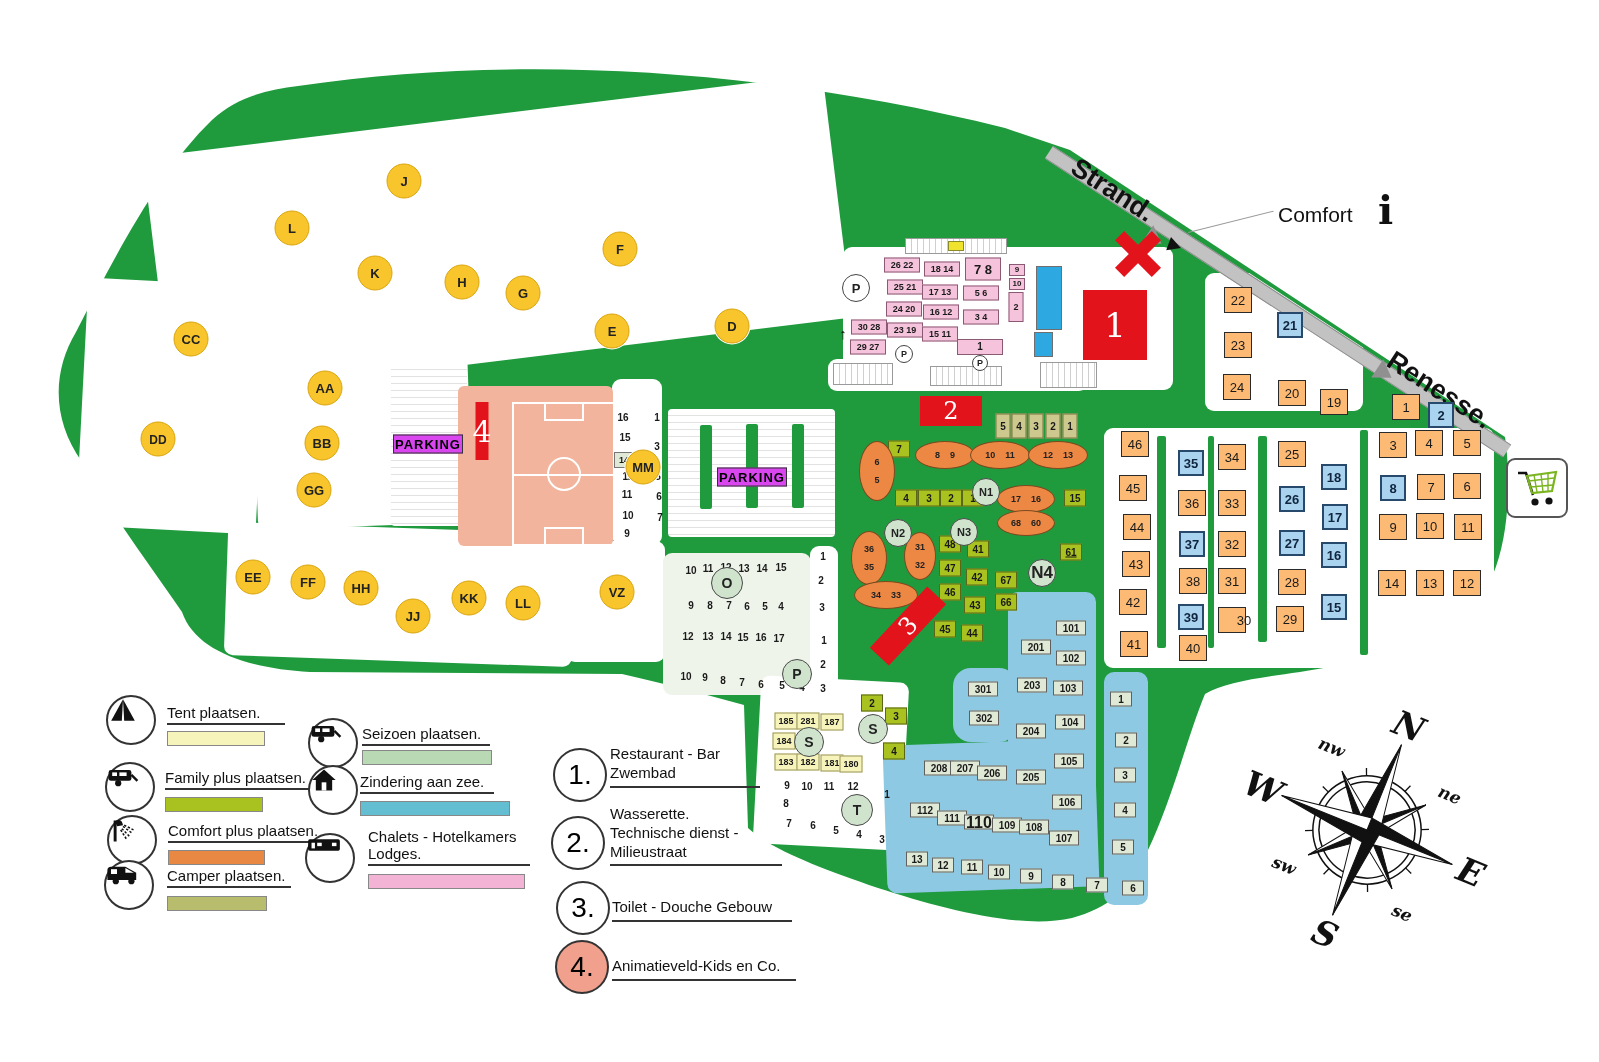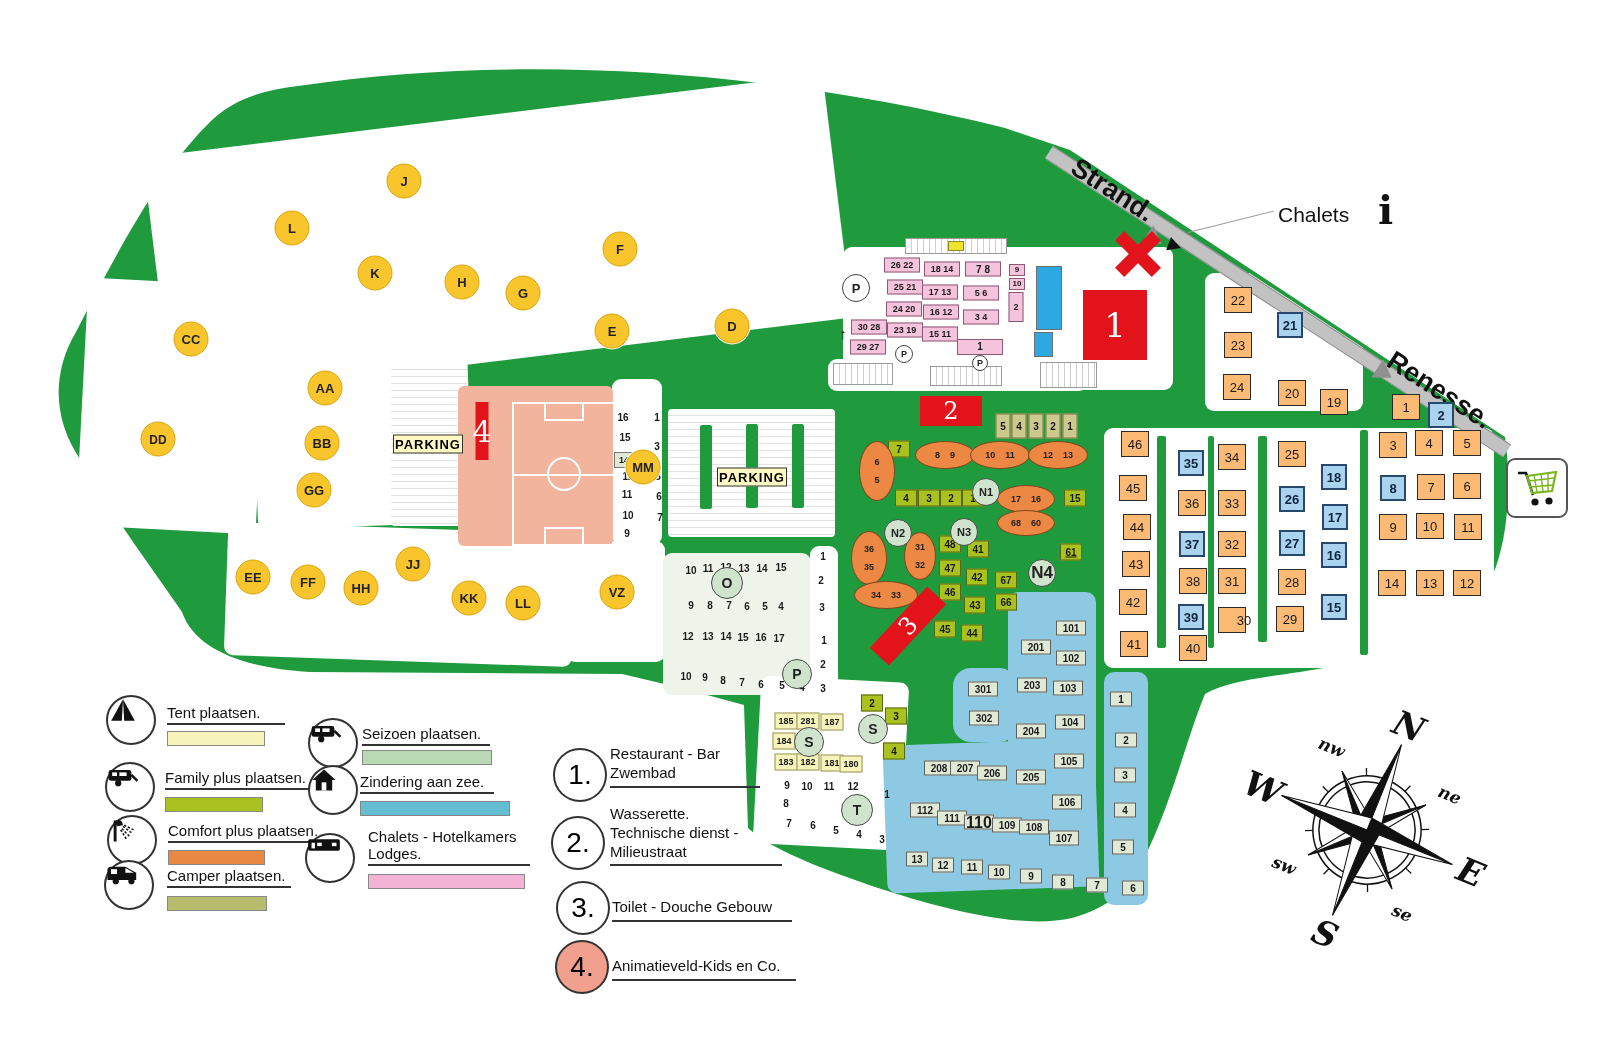--- a/index.html
+++ b/index.html
@@ -31,21 +31,21 @@
   .pn{font-weight:bold;background:transparent}
   .ov{position:absolute;background:#ec8843;border:1.5px solid #7a4a20;border-radius:50%;display:flex;align-items:center;justify-content:center;gap:10px;transform:translate(-50%,-50%);font-weight:bold;font-size:9px;color:#222}
   .ovv{flex-direction:column;gap:8px}
   .zc{position:absolute;background:#f8c62c;border:1.5px solid #d9a40e;border-radius:50%;display:flex;align-items:center;justify-content:center;font-weight:bold;color:#222;transform:translate(-50%,-50%);box-shadow:0 0 0 1px #fff}
   .gc{position:absolute;background:#cfe3cd;border:1.5px solid #4a4a4a;border-radius:50%;display:flex;align-items:center;justify-content:center;font-weight:bold;color:#222;transform:translate(-50%,-50%)}
   .wc{position:absolute;background:#fff;border:1.5px solid #444;border-radius:50%;display:flex;align-items:center;justify-content:center;font-weight:bold;color:#222;transform:translate(-50%,-50%)}
   .bld{position:absolute;background:#e3131b;color:#fff;display:flex;align-items:center;justify-content:center;font-family:"DejaVu Serif",serif;transform:translate(-50%,-50%);white-space:nowrap}
   .bldbar{position:absolute;background:#e3131b;transform:translate(-50%,-50%)}
   .road{position:absolute;background:#c2c2c2;border-top:1.5px solid #8d8d8d;border-bottom:1.5px solid #8d8d8d;transform-origin:left top}
   .roadlabel{position:absolute;font-weight:bold;color:#111;transform-origin:left top;white-space:nowrap}
-  .parklabel{position:absolute;background:#fef9c3;border:1px solid #333;font-weight:bold;font-size:13px;letter-spacing:1px;display:flex;align-items:center;justify-content:center;transform:translate(-50%,-50%)}
+  .parklabel{position:absolute;background:#d946ef;border:1px solid #333;font-weight:bold;font-size:13px;letter-spacing:1px;display:flex;align-items:center;justify-content:center;transform:translate(-50%,-50%)}
   .arrowhead{position:absolute;width:0;height:0;border:11px solid transparent;border-top:17px solid #909090}
   .ptrline{position:absolute;height:0;border-top:1.5px solid #9a9a9a;transform-origin:left top}
   .ptrhead{position:absolute;width:0;height:0;border:7px solid transparent;border-right:13px solid #111}
   .legend-label{position:absolute;font-size:15px;color:#111;border-bottom:2px solid #333;padding-bottom:2px;white-space:pre-line}
   .swatch{position:absolute;border:1px solid #888}
   .lcircle{position:absolute;border:2px solid #333;border-radius:50%;background:#fff;display:flex;align-items:center;justify-content:center;transform:translate(-50%,-50%)}
   .iconcircle{position:absolute;width:46px;height:46px;border:2px solid #333;border-radius:50%;background:#fff;display:flex;align-items:center;justify-content:center;transform:translate(-50%,-50%)}
   .numtext{position:absolute;font-size:15px;color:#111;line-height:1.25;border-bottom:2px solid #333;padding-bottom:3px;white-space:pre-line}
   .cart{position:absolute;background:#fff;border:2px solid #555;border-radius:9px}
   .uparrow{position:absolute;font-weight:bold;color:#111;transform:translate(-50%,-50%)}
@@ -122,21 +122,21 @@
   <div class="pool" style="left:1034px;top:332px;width:17px;height:23px"></div>
 
   <div class="road" style="left:1053px;top:146px;width:547px;height:13px;transform:rotate(33.1deg)"></div>
   <div class="arrowhead" style="left:1148px;top:228px;transform:rotate(-57deg)"></div>
   <div class="arrowhead" style="left:1378px;top:362px;transform:rotate(-57deg)"></div>
   <div class="roadlabel" style="left:1082px;top:152px;font-size:27px;transform:rotate(33deg)">Strand.</div>
   <div class="roadlabel" style="left:1398px;top:345px;font-size:27px;transform:rotate(33deg)">Renesse.</div>
 
   <div class="ptrline" style="left:1188px;top:232px;width:88px;transform:rotate(-14deg)"></div>
   <div class="ptrhead" style="left:1168px;top:240px;transform:rotate(200deg)"></div>
-  <div class="abs" style="left:1278px;top:203px;font-size:21px;color:#111">Chalets</div>
+  <div class="abs" style="left:1278px;top:203px;font-size:21px;color:#111">Comfort</div>
   <div class="abs" style="left:1378px;top:186px;font-size:40px;font-weight:bold;font-family:'DejaVu Serif',serif;color:#111">i</div>
 
   <div class="parklabel" style="left:428px;top:444px;width:68px;height:17px">PARKING</div>
   <div class="parklabel" style="left:752px;top:477px;width:68px;height:17px">PARKING</div>
   <div class="uparrow" style="left:843px;top:333px;font-size:15px">↑</div>
 
   <div id="gen">
       <div class="plot pw" style="left: 1238px; top: 300px; font-size: 13px; width: 28px; height: 26px;">22</div>
       <div class="plot pw" style="left: 1238px; top: 345px; font-size: 13px; width: 28px; height: 26px;">23</div>
       <div class="plot pw" style="left: 1237px; top: 387px; font-size: 13px; width: 28px; height: 26px;">24</div>
@@ -220,21 +220,21 @@
       <div class="plot pk" style="left: 902px; top: 265px; font-size: 9px; width: 36px; height: 15px;">26 22</div>
       <div class="plot pk" style="left: 905px; top: 287px; font-size: 9px; width: 36px; height: 15px;">25 21</div>
       <div class="plot pk" style="left: 904px; top: 309px; font-size: 9px; width: 36px; height: 15px;">24 20</div>
       <div class="plot pk" style="left: 905px; top: 330px; font-size: 9px; width: 36px; height: 15px;">23 19</div>
       <div class="plot pk" style="left: 869px; top: 327px; font-size: 9px; width: 36px; height: 15px;">30 28</div>
       <div class="plot pk" style="left: 868px; top: 347px; font-size: 9px; width: 36px; height: 15px;">29 27</div>
       <div class="plot pk" style="left: 942px; top: 269px; font-size: 9px; width: 36px; height: 15px;">18 14</div>
       <div class="plot pk" style="left: 940px; top: 292px; font-size: 9px; width: 36px; height: 15px;">17 13</div>
       <div class="plot pk" style="left: 941px; top: 312px; font-size: 9px; width: 36px; height: 15px;">16 12</div>
       <div class="plot pk" style="left: 940px; top: 334px; font-size: 9px; width: 36px; height: 15px;">15 11</div>
-      <div class="plot pk" style="left: 983px; top: 269px; font-size: 10px; width: 36px; height: 15px;">7 8</div>
+      <div class="plot pk" style="left: 983px; top: 269px; font-size: 13px; width: 36px; height: 23px;">7 8</div>
       <div class="plot pk" style="left: 981px; top: 293px; font-size: 9px; width: 36px; height: 15px;">5 6</div>
       <div class="plot pk" style="left: 981px; top: 317px; font-size: 9px; width: 36px; height: 15px;">3 4</div>
       <div class="plot pk" style="left: 980px; top: 347px; font-size: 10px; width: 46px; height: 16px;">1</div>
       <div class="plot pk" style="left: 1017px; top: 270px; font-size: 8px; width: 16px; height: 12px;">9</div>
       <div class="plot pk" style="left: 1017px; top: 284px; font-size: 8px; width: 16px; height: 12px;">10</div>
       <div class="plot pk" style="left: 1016px; top: 307px; font-size: 9px; width: 15px; height: 30px;">2</div>
       <div class="plot pg" style="left: 899px; top: 449px; font-size: 10px; width: 22px; height: 17px;">7</div>
       <div class="plot pg" style="left: 906px; top: 498px; font-size: 10px; width: 22px; height: 17px;">4</div>
       <div class="plot pg" style="left: 929px; top: 498px; font-size: 10px; width: 22px; height: 17px;">3</div>
       <div class="plot pg" style="left: 951px; top: 498px; font-size: 10px; width: 22px; height: 17px;">2</div>
@@ -367,21 +367,21 @@
       <div class="zc" style="left: 732px; top: 326px; width: 33px; height: 33px; font-size: 13px;">D</div>
       <div class="zc" style="left: 191px; top: 339px; width: 33px; height: 33px; font-size: 13px;">CC</div>
       <div class="zc" style="left: 325px; top: 388px; width: 33px; height: 33px; font-size: 13px;">AA</div>
       <div class="zc" style="left: 158px; top: 439px; width: 33px; height: 33px; font-size: 12px;">DD</div>
       <div class="zc" style="left: 322px; top: 443px; width: 33px; height: 33px; font-size: 13px;">BB</div>
       <div class="zc" style="left: 314px; top: 490px; width: 33px; height: 33px; font-size: 13px;">GG</div>
       <div class="zc" style="left: 643px; top: 467px; width: 33px; height: 33px; font-size: 13px;">MM</div>
       <div class="zc" style="left: 253px; top: 577px; width: 33px; height: 33px; font-size: 13px;">EE</div>
       <div class="zc" style="left: 308px; top: 582px; width: 33px; height: 33px; font-size: 13px;">FF</div>
       <div class="zc" style="left: 361px; top: 588px; width: 33px; height: 33px; font-size: 13px;">HH</div>
-      <div class="zc" style="left: 413px; top: 564px; width: 33px; height: 33px; font-size: 13px;">JJ</div>
+      <div class="zc" style="left: 413px; top: 616px; width: 33px; height: 33px; font-size: 13px;">JJ</div>
       <div class="zc" style="left: 469px; top: 598px; width: 33px; height: 33px; font-size: 13px;">KK</div>
       <div class="zc" style="left: 523px; top: 603px; width: 33px; height: 33px; font-size: 13px;">LL</div>
       <div class="zc" style="left: 617px; top: 592px; width: 33px; height: 33px; font-size: 13px; text-align: center;">VZ</div>
       <div class="gc" style="left: 727px; top: 583px; width: 30px; height: 30px; font-size: 14px;">O</div>
       <div class="gc" style="left: 797px; top: 674px; width: 28px; height: 28px; font-size: 14px;">P</div>
       <div class="gc" style="left: 809px; top: 742px; width: 28px; height: 28px; font-size: 14px;">S</div>
       <div class="gc" style="left: 873px; top: 729px; width: 28px; height: 28px; font-size: 14px;">S</div>
       <div class="gc" style="left: 857px; top: 810px; width: 30px; height: 30px; font-size: 14px;">T</div>
       <div class="gc" style="left: 986px; top: 492px; width: 26px; height: 26px; font-size: 11px;">N1</div>
       <div class="gc" style="left: 898px; top: 533px; width: 26px; height: 26px; font-size: 11px;">N2</div>

